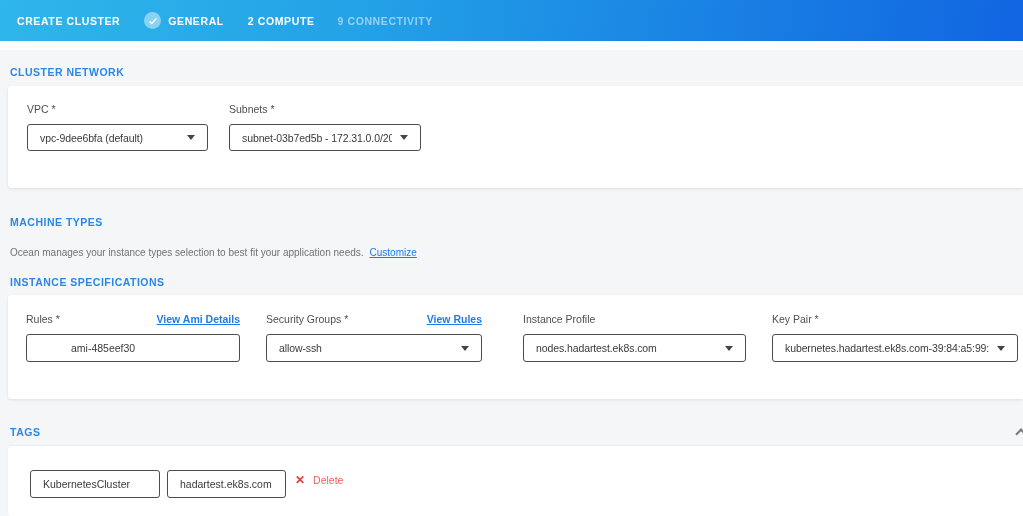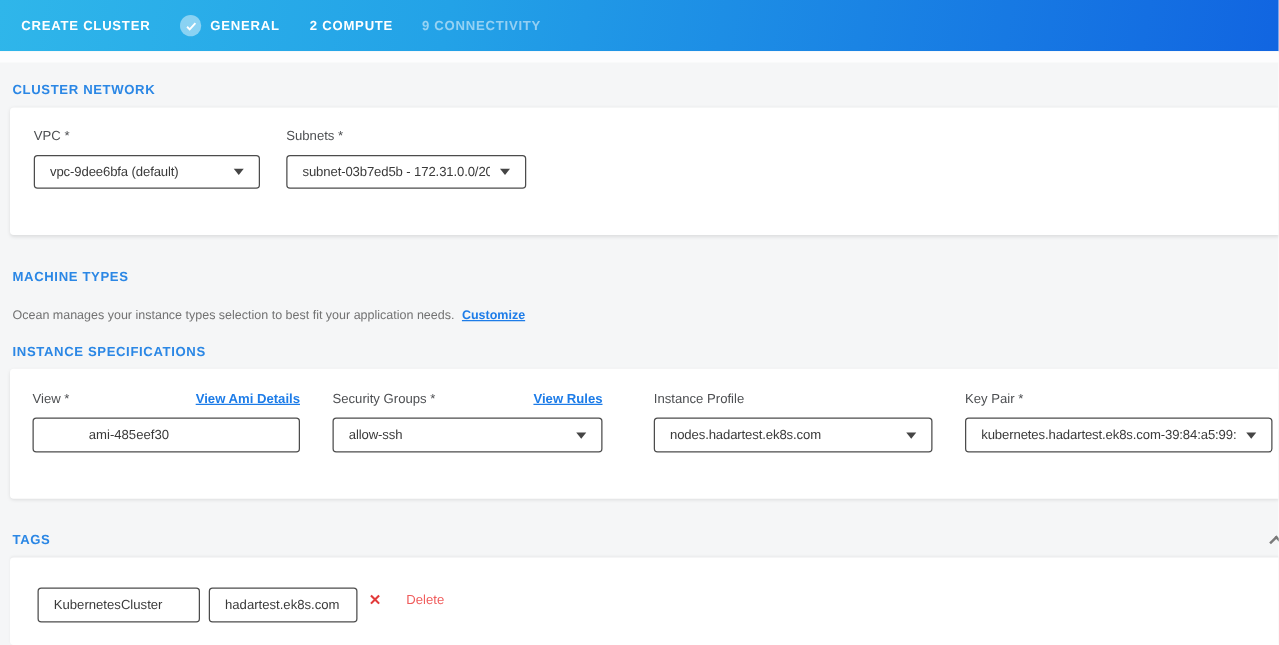--- a/index.html
+++ b/index.html
@@ -49,27 +49,27 @@
   .caret { width:0; height:0; border-left:4.5px solid transparent;
     border-right:4.5px solid transparent; border-top:5px solid #454545; flex:0 0 auto; }
 
   .tinput { position:absolute; height:28px; background:#fff; border:1px solid #4c4c4c;
     border-radius:3px; padding:0 10px 0 12px; font-size:10.5px; color:#3a3a3a;
     font-family:"Liberation Sans", sans-serif; outline:none; }
 
   .desc-row { position:absolute; left:10px; top:206px; display:flex;
     align-items:baseline; white-space:nowrap;text-align:center; }
   .desc-text { font-size:10px; color:#727272; }
-  .desc-link { font-size:10px; font-weight:bold; color:#1d7ce8;
+  .desc-link { font-size:10px; font-weight:normal; color:#1d7ce8;
     text-decoration:underline; margin-left:6px; cursor:pointer; }
 
   .delete-btn { position:absolute; left:287px; top:28px; display:flex;
     align-items:center; cursor:pointer; }
   .delete-x { color:#e23b3b; font-size:12px; font-weight:bold; line-height:12px; }
-  .delete-label { color:#f05c5c; font-size:10.5px; margin-left:20px; }
+  .delete-label { color:#f05c5c; font-size:10.5px; margin-left:8px; }
 
   .collapse-chevron { position:absolute; right:-2px; top:389px; width:8px; height:8px;
     border-left:2px solid #7a7a7a; border-top:2px solid #7a7a7a;
     transform:rotate(45deg); cursor:pointer; }
 </style>
 </head>
 <body>
 
 <div id="app">
 
@@ -117,21 +117,21 @@
     <div class="desc-row">
       <span class="desc-text">Ocean manages your instance types selection to best fit your application needs.</span>
       <span class="desc-link">Customize</span>
     </div>
 
     <div class="sec-title" style="left:10px; top:235px;">INSTANCE SPECIFICATIONS</div>
 
     <div class="card card-2">
 
       <div class="fgroup" style="left:18px; top:18px; width:214px;">
-        <div class="flabel">View *</div>
+        <div class="flabel">Rules *</div>
         <span class="flink">View Ami Details</span>
         <input class="tinput" style="left: 0px; top: 21px; width: 214px; padding-left: 44px;" type="text" value="ami-485eef30">
       </div>
 
       <div class="fgroup" style="left:258px; top:18px; width:216px;">
         <div class="flabel">Security Groups *</div>
         <span class="flink">View Rules</span>
         <div class="dropdown" style="top:21px; width:216px; height:28px;">
           <span class="dd-val">allow-ssh</span>
           <span class="caret"></span>

